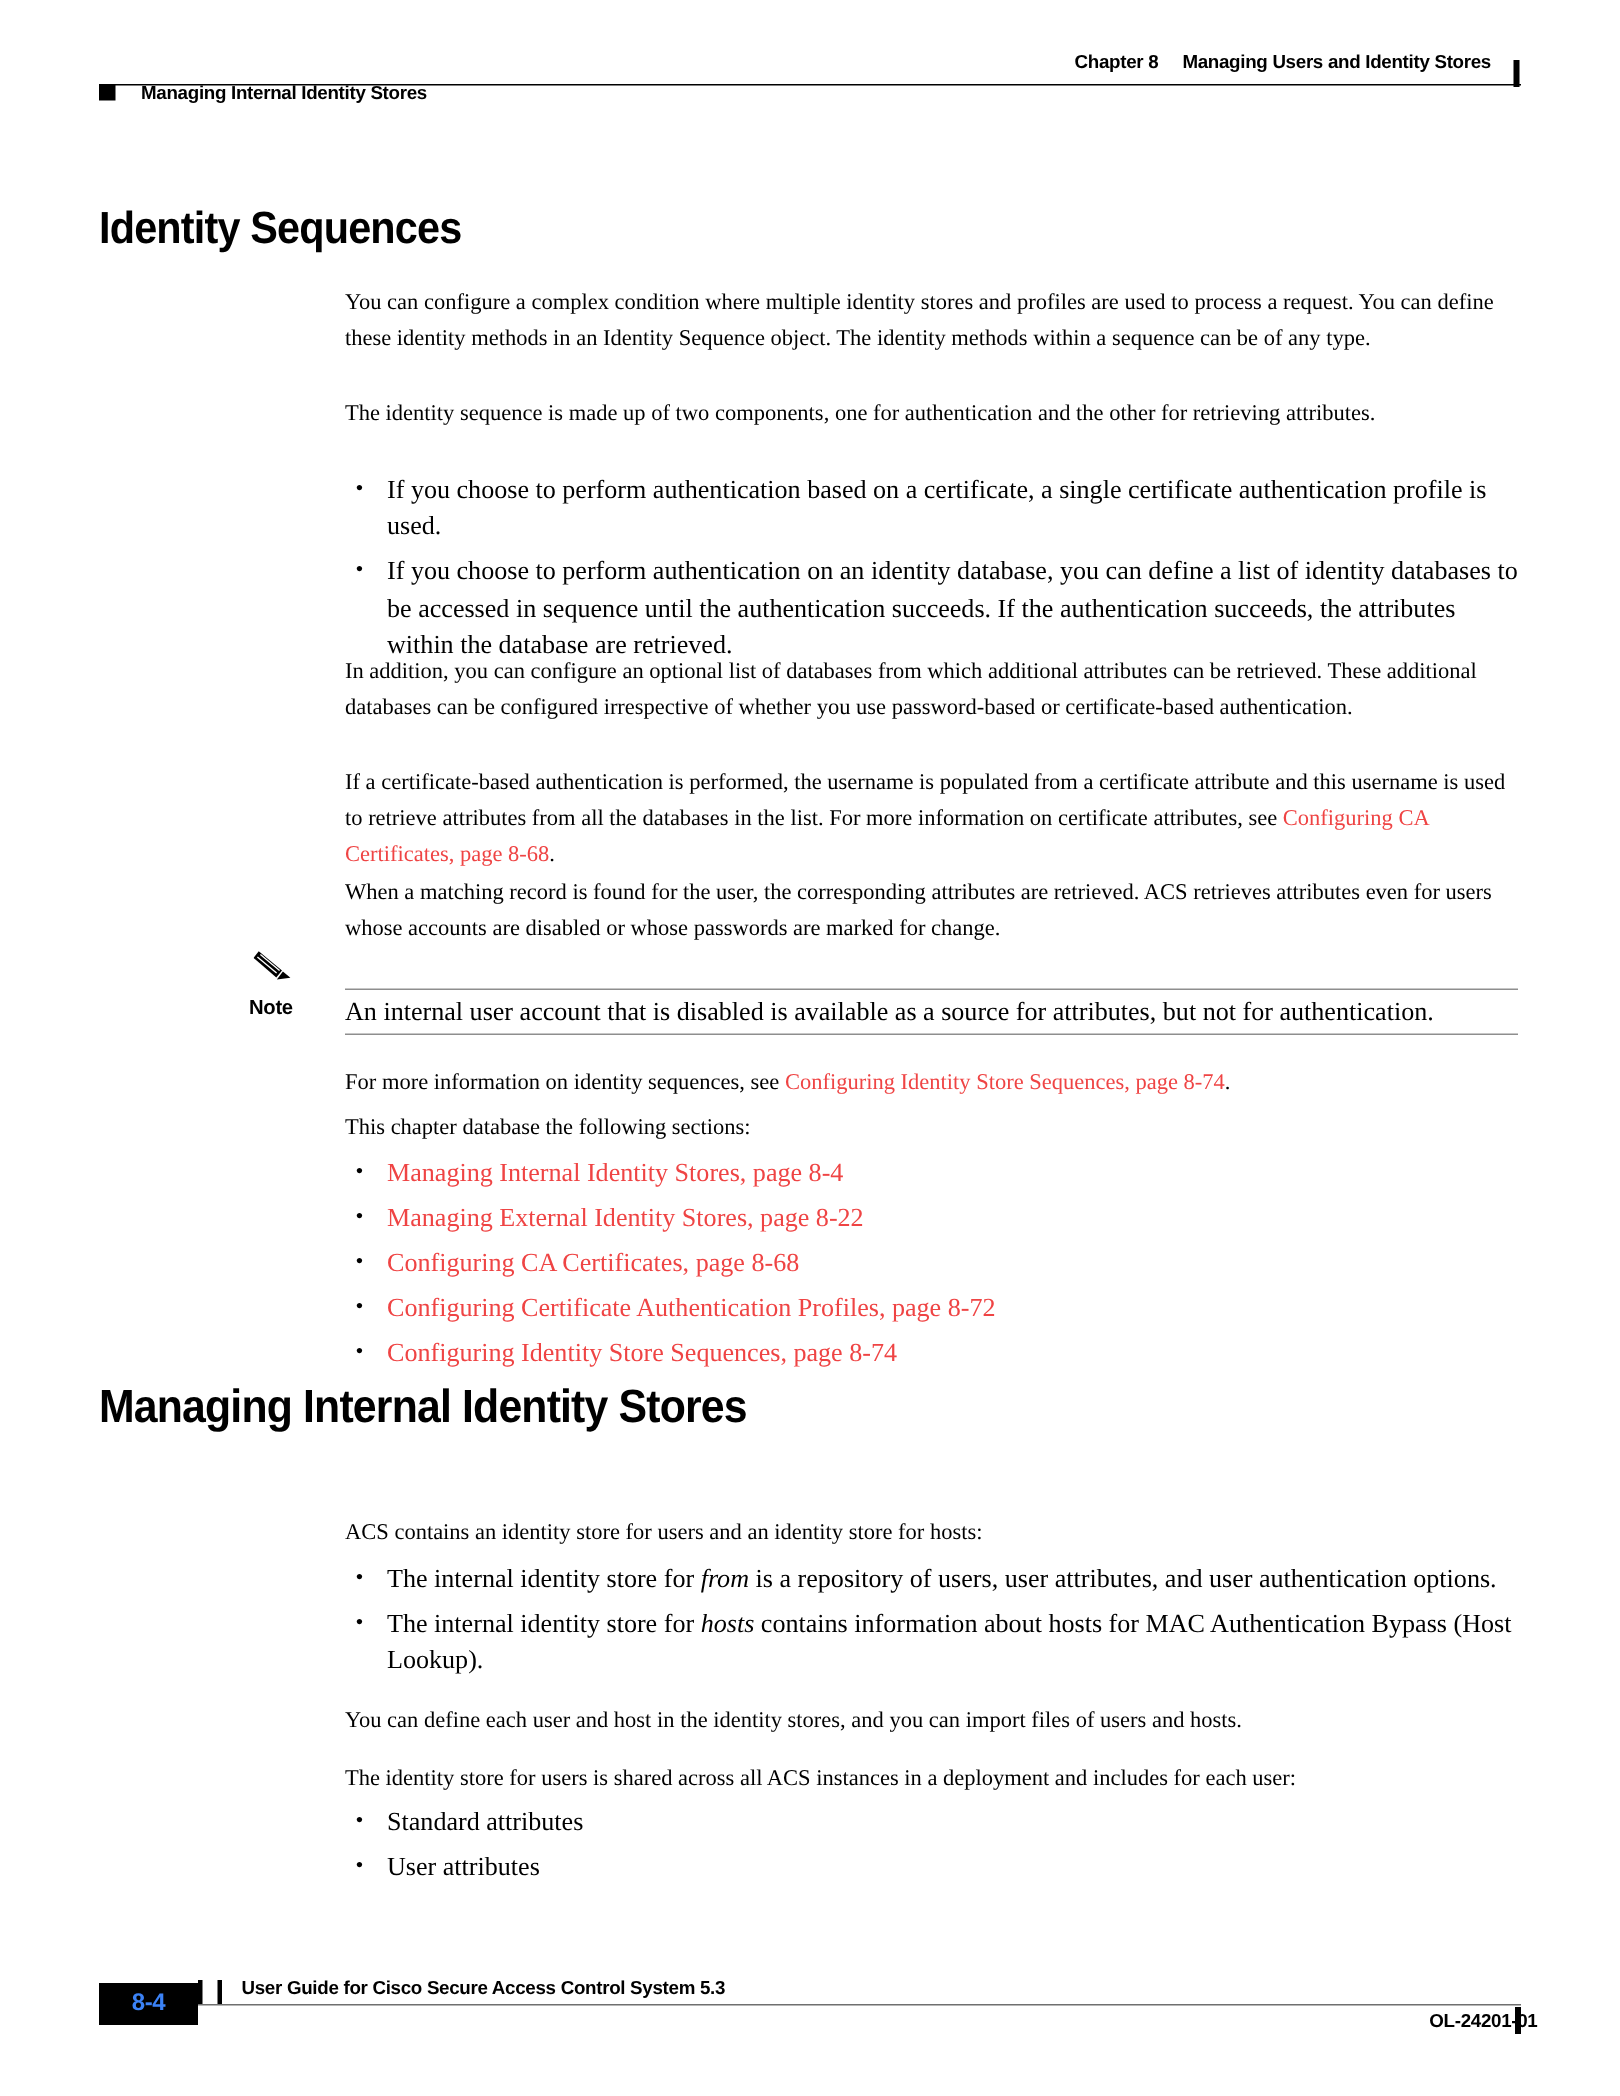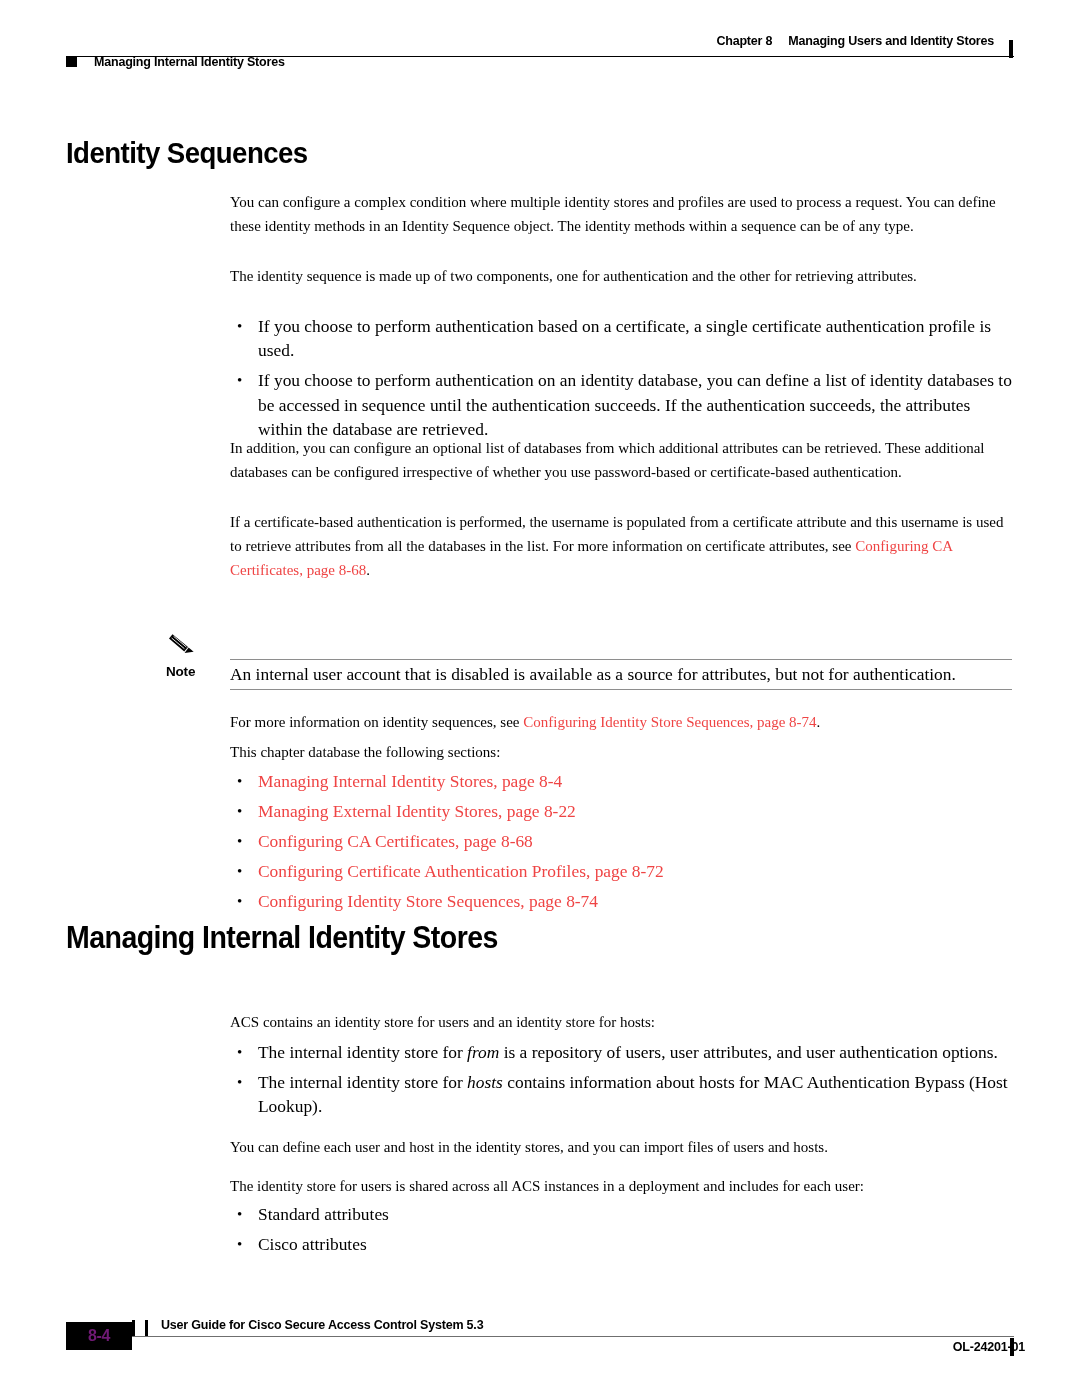--- a/index.html
+++ b/index.html
@@ -229,21 +229,21 @@
     background: #000;
   }
   .footer-pagenum {
     position: absolute;
     left: 0px;
     top: 12px;
     width: 66px;
     height: 28px;
     line-height: 28px;
     text-align: center;
-    color: #701a75;
+    color: #3b82f6;
     font-family: "Liberation Sans", "DejaVu Sans", sans-serif;
     font-weight: bold;
     font-size: 16px;
     letter-spacing: -0.3px;
   }
   .footer-guide {
     position: absolute;
     left: 95px;
     top: 8px;
     white-space: nowrap;
@@ -294,20 +294,21 @@
       <span class="bul-txt">If you choose to perform authentication on an identity database, you can define a list of identity databases to be accessed in sequence until the authentication succeeds. If the authentication succeeds, the attributes within the database are retrieved.</span>
     </div>
   </div>
 
   <div class="body-block" style="top:436px;">In addition, you can configure an optional list of databases from which additional attributes can be retrieved. These additional databases can be configured irrespective of whether you use password-based or certificate-based authentication.</div>
 
   <div class="body-block" style="top:510px;">
     <span>If a certificate-based authentication is performed, the username is populated from a certificate attribute and this username is used to retrieve attributes from all the databases in the list. For more information on certificate attributes, see </span><span class="lnk">Configuring CA Certificates, page 8-68</span><span>.</span>
   </div>
 
+  <div class="body-block" style="top:583px;">When a matching record is found for the user, the corresponding attributes are retrieved. ACS retrieves attributes even for users whose accounts are disabled or whose passwords are marked for change.</div>
 
   <div class="note-wrap">
     <div class="note-icon">
       <svg width="34" height="28" viewBox="0 0 34 28" xmlns="http://www.w3.org/2000/svg">
         <g fill="#000">
           <path d="M3.5 2.2 L19.0 15.0 L15.2 19.6 L0.0 6.6 Z"></path>
           <path d="M19.6 15.6 L24.6 19.8 L15.6 21.0 Z"></path>
         </g>
         <g stroke="#ffffff" stroke-width="0.9" fill="none">
           <line x1="4.6" y1="4.3" x2="17.4" y2="15.0"></line>
@@ -369,21 +370,21 @@
 
   <div class="body-block" style="top:1174px;">The identity store for users is shared across all ACS instances in a deployment and includes for each user:</div>
 
   <div class="bullet-block" style="top:1202px;">
     <div class="bul-row" style="height:30px;">
       <span class="bul-dot">•</span>
       <span class="bul-txt">Standard attributes</span>
     </div>
     <div class="bul-row" style="height:30px;">
       <span class="bul-dot">•</span>
-      <span class="bul-txt">Cisco attributes</span>
+      <span class="bul-txt">User attributes</span>
     </div>
   </div>
 
   <div class="footer">
     <div class="footer-tick-a"></div>
     <div class="footer-tick-b"></div>
     <div class="footer-guide">User Guide for Cisco Secure Access Control System 5.3</div>
     <div class="footer-rule"></div>
     <div class="footer-pagebox"></div>
     <div class="footer-pagenum">8-4</div>

